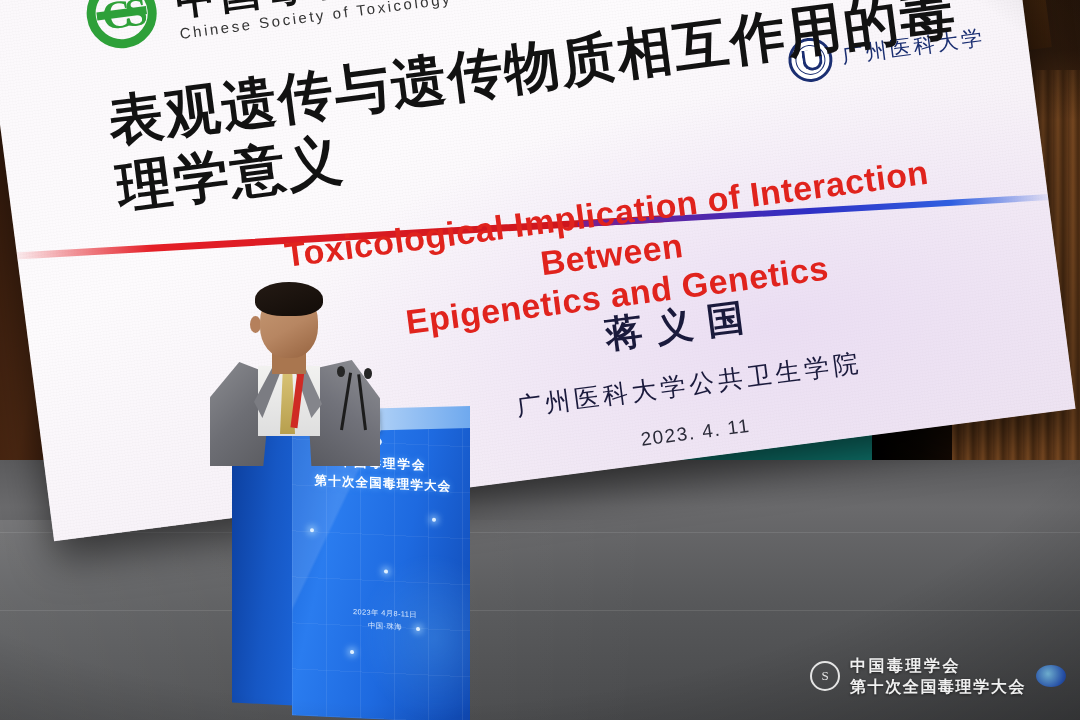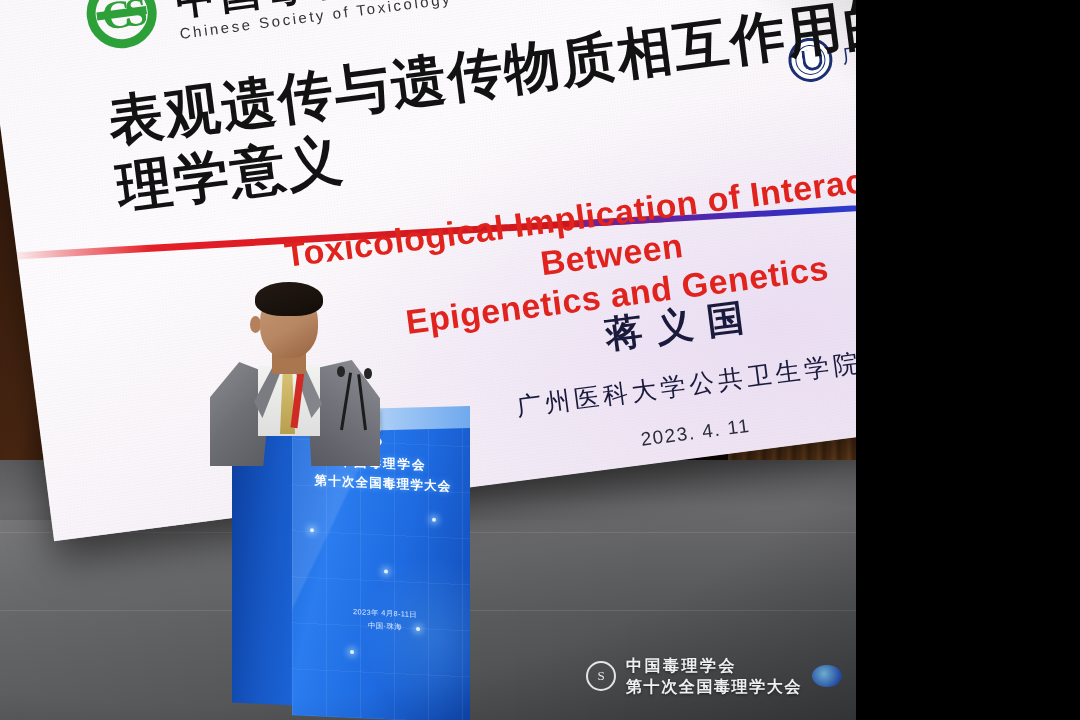--- a/index.html
+++ b/index.html
@@ -1,18 +1,18 @@
 <!DOCTYPE html>
 <html><head>
 <meta charset="utf-8">
 <style>
   html,body{margin:0;padding:0;background:#000;}
   body{width:1080px;height:720px;overflow:hidden;
        font-family:"Liberation Sans","DejaVu Sans",sans-serif;}
-  #scene{position:relative;width:856px;height:720px;overflow:hidden;
+  #scene{position:relative;width:1080px;height:720px;overflow:hidden;
          background:#0f766e;}
 
   
   .wall-left{position:absolute;left:0;top:0;width:120px;height:560px;
     background:linear-gradient(100deg,#32190c 0%,#4a2712 45%,#3a1d0d 70%,#241208 100%);}
   .wall-left:after{content:"";position:absolute;left:52px;top:0;width:2px;height:560px;
     background:rgba(0,0,0,.45);}
   .ceiling-wood{position:absolute;left:90px;top:-60px;width:940px;height:230px;
     background:linear-gradient(178deg,#7a4418 0%,#93591f 28%,#8a5019 60%,#5e3311 100%);
     transform:rotate(-7.4deg);transform-origin:left top;}

